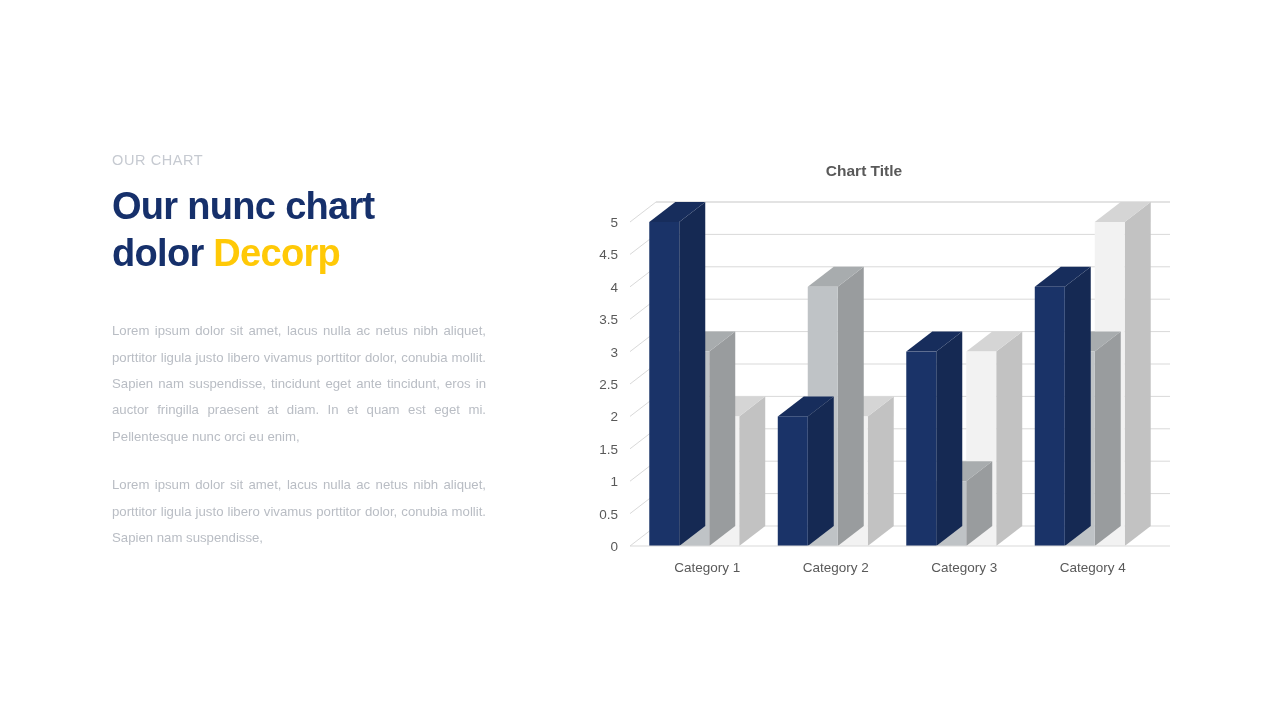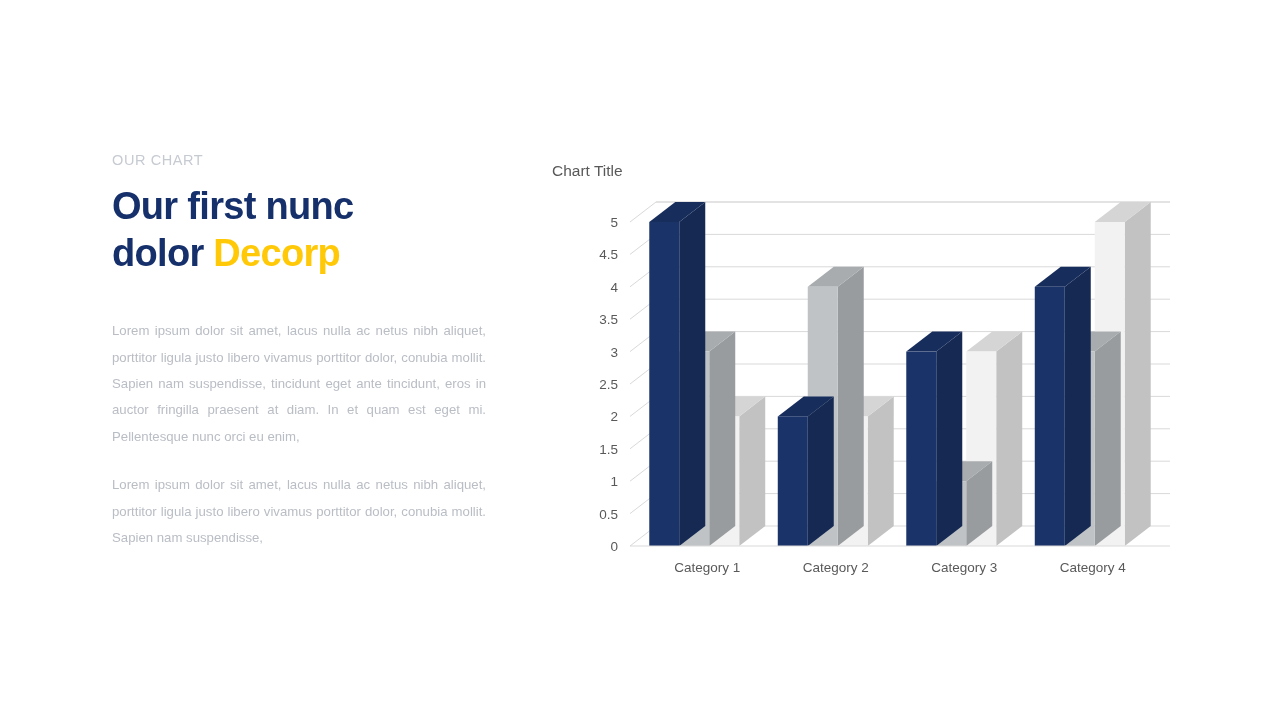--- a/index.html
+++ b/index.html
@@ -65,23 +65,24 @@
     left: 552px;
     top: 150px;
     width: 624px;
     height: 440px;
   }
   .chart-title {
     position: absolute;
     top: 12px;
     left: 0;
     width: 624px;
+    text-align: center;
     font-size: 15.5px;
     color: #595959;
-    font-weight: 400;
+    font-weight: 700;
   }
   svg.plot {
     position: absolute;
     left: 0;
     top: 0;
   }
   .tick-label {
     font-family: "Liberation Sans", sans-serif;
     font-size: 13.5px;
     fill: #595959;
@@ -95,21 +96,21 @@
 </style>
 </head>
 <body>
 
 <div class="slide">
 
   <div class="text-col">
     <p class="eyebrow">OUR CHART</p>
 
     <h1 class="headline">
-      <span>Our first nunc</span><br>
+      <span>Our nunc chart</span><br>
       <span>dolor </span><span class="accent">Decorp</span>
     </h1>
 
     <p class="body-p">Lorem ipsum dolor sit amet, lacus nulla ac netus nibh aliquet, porttitor ligula justo libero vivamus porttitor dolor, conubia mollit. Sapien nam suspendisse, tincidunt eget ante tincidunt, eros in auctor fringilla praesent at diam. In et quam est eget mi. Pellentesque nunc orci eu enim,</p>
 
     <p class="body-p second">Lorem ipsum dolor sit amet, lacus nulla ac netus nibh aliquet, porttitor ligula justo libero vivamus porttitor dolor, conubia mollit. Sapien nam suspendisse,</p>
   </div>
 
   <div class="chart-wrap">
     <div class="chart-title">Chart Title</div>

